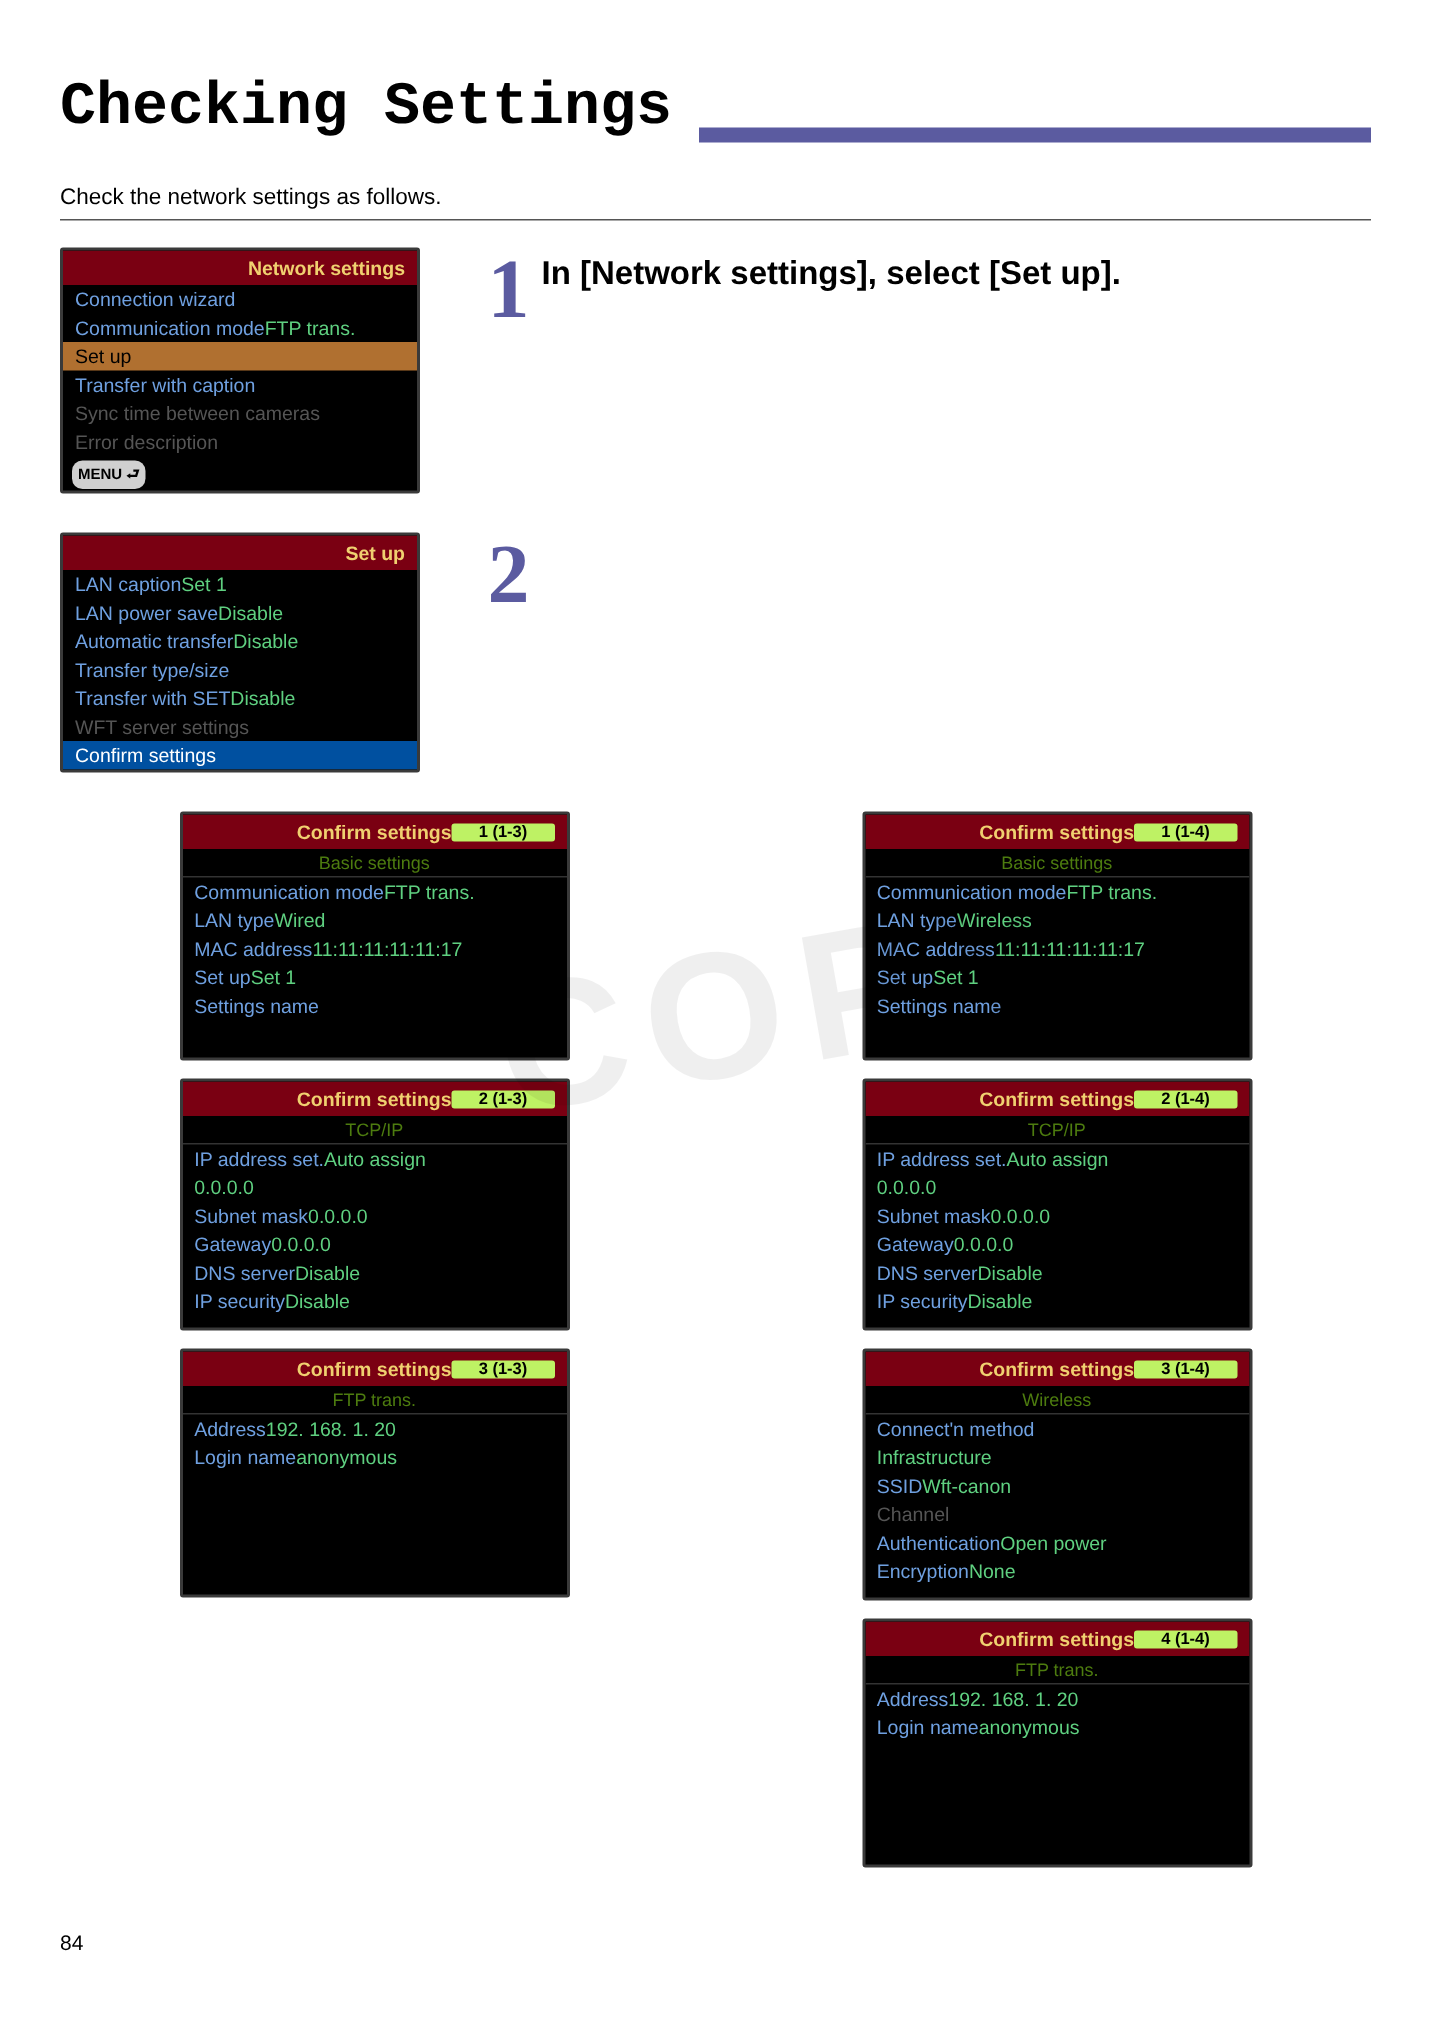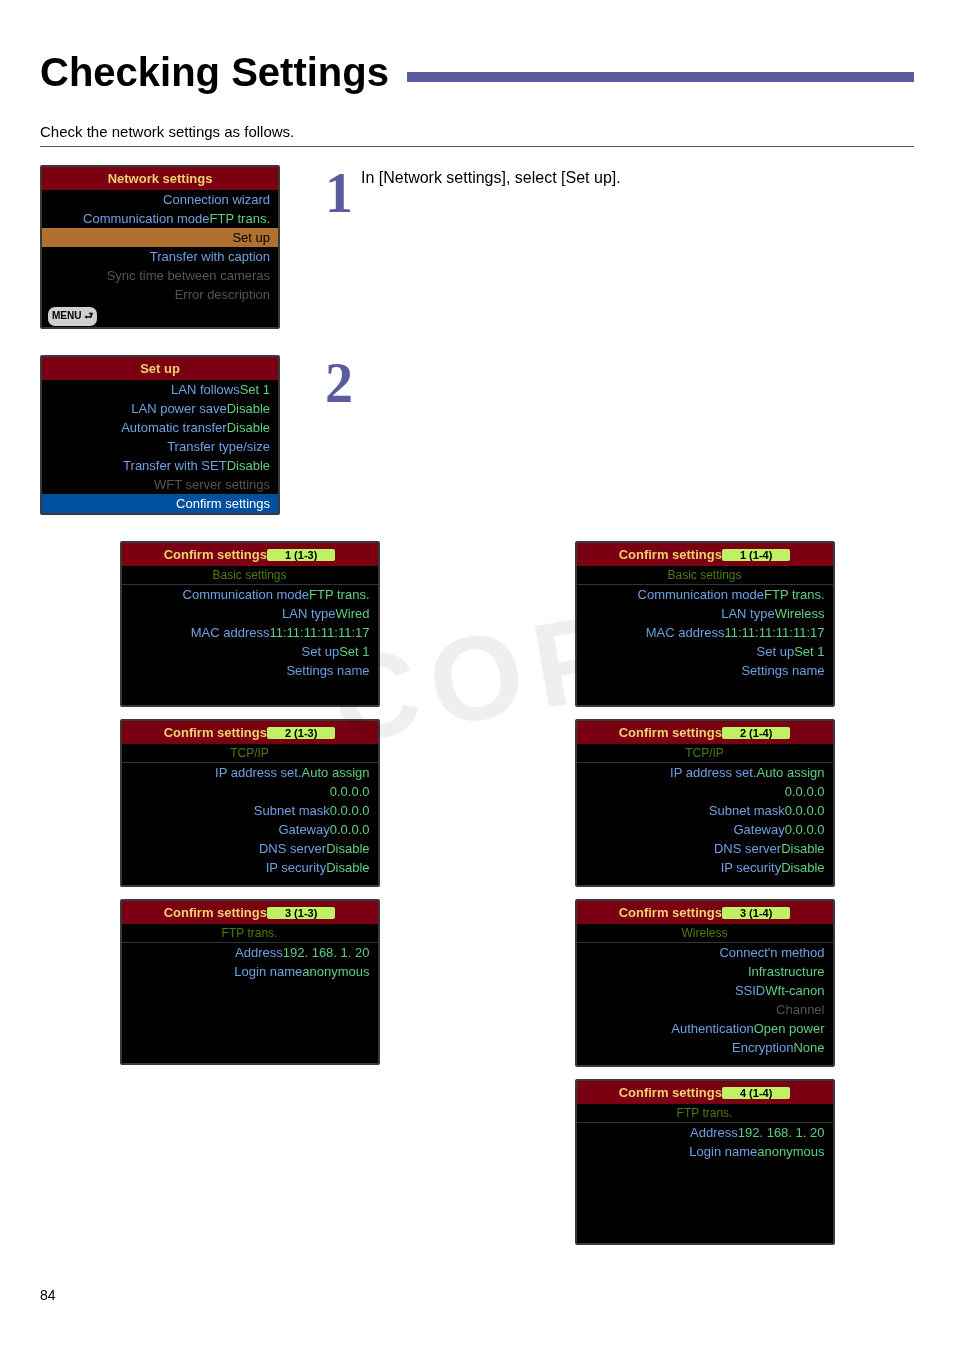--- a/index.html
+++ b/index.html
@@ -5,21 +5,21 @@
   * { box-sizing: border-box; margin: 0; padding: 0; }
   body {
     font-family: Arial, Helvetica, sans-serif;
     background: #fff;
     width: 954px;
     margin: 0 auto;
     padding: 50px 40px 40px 40px;
     color: #000;
     position: relative;
   }
-  .title-row { display: flex; align-items: center; margin-bottom: 28px; }
+  .title-row { display: flex; align-items: flex-end; margin-bottom: 28px; font-family: Liberation Mono, monospace; }
   h1 { font-size: 40px; font-weight: bold; }
   .title-line {
     flex: 1;
     height: 10px;
     background: #5b5ba0;
     margin-left: 18px;
     margin-top: 8px;
   }
   .intro { font-size: 15px; margin-bottom: 6px; }
   hr.sep { border: none; border-top: 1px solid #555; margin-bottom: 18px; }
@@ -32,21 +32,21 @@
     font-weight: bold;
     color: #5b5ba0;
     line-height: 1;
     width: 46px;
     flex-shrink: 0;
     font-family: "Times New Roman", serif;
     text-align: right;
     padding-right: 8px;
   }
   .step-body { flex: 1; }
-  .step-heading { font-size: 16px; font-weight: normal; margin-top: 4px; margin-bottom: 6px; }
+  .step-heading { font-size: 22px; font-weight: bold; margin-top: 4px; margin-bottom: 6px; }
   .step-detail { font-size: 14px; }
   .arrow-icon {
     display: inline-block;
     width: 0; height: 0;
     border-top: 5px solid transparent;
     border-bottom: 5px solid transparent;
     border-left: 8px solid #5b5ba0;
     margin-right: 6px;
     vertical-align: middle;
   }
@@ -60,21 +60,21 @@
     font-size: 13px;
     border-radius: 2px;
     overflow: hidden;
   }
   .panel-hdr {
     background: #7a0012;
     color: #f0d070;
     font-weight: bold;
     padding: 4px 8px;
     display: flex;
-    justify-content: center;
+    justify-content: flex-end;
     align-items: center;
     font-size: 13px;
   }
   .panel-hdr .pagebox {
     background: #bef264;
     color: #000;
     font-size: 11px;
     padding: 0 18px;
     border-radius: 2px;
     display: inline-flex;
@@ -82,21 +82,21 @@
   }
   .panel-sub {
     text-align: center;
     color: #4d7c0f;
     font-size: 12px;
     padding: 2px 0;
     border-bottom: 1px solid #333;
   }
   .row {
     display: flex;
-    justify-content: flex-end;
+    justify-content: flex-start;
     padding: 2px 8px;
     font-size: 13px;
     color: #6fa0e0;
   }
   .row .val { color: #5fd080; text-align: right; }
   .row.disabled { color: #555; }
   .row.hl-orange { background: #b07030; color: #000; }
   .row.hl-blue { background: #0050a0; color: #fff; }
   .footer-bar {
     text-align: left;
@@ -193,21 +193,21 @@
 </div>
 
 <div class="step-row">
   <div class="step-left">
     <div class="panel">
       <div class="panel-hdr">
         <span>Set up</span>
       </div>
       <div id="step2-rows">
           <div class="row">
-            <span>LAN follows</span>
+            <span>LAN caption</span>
             <span class="val">Set 1</span>
           </div>
           <div class="row">
             <span>LAN power save</span>
             <span class="val">Disable</span>
           </div>
           <div class="row">
             <span>Automatic transfer</span>
             <span class="val">Disable</span>
           </div>

